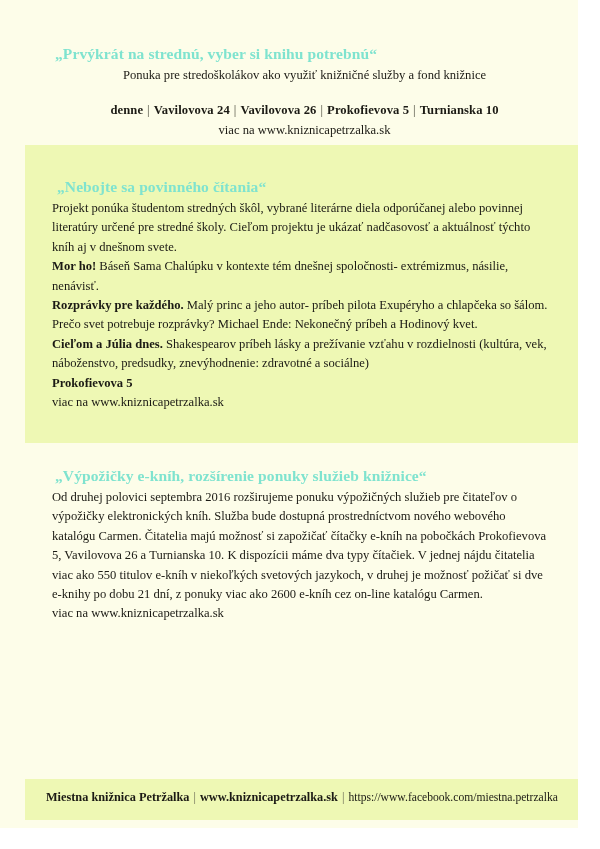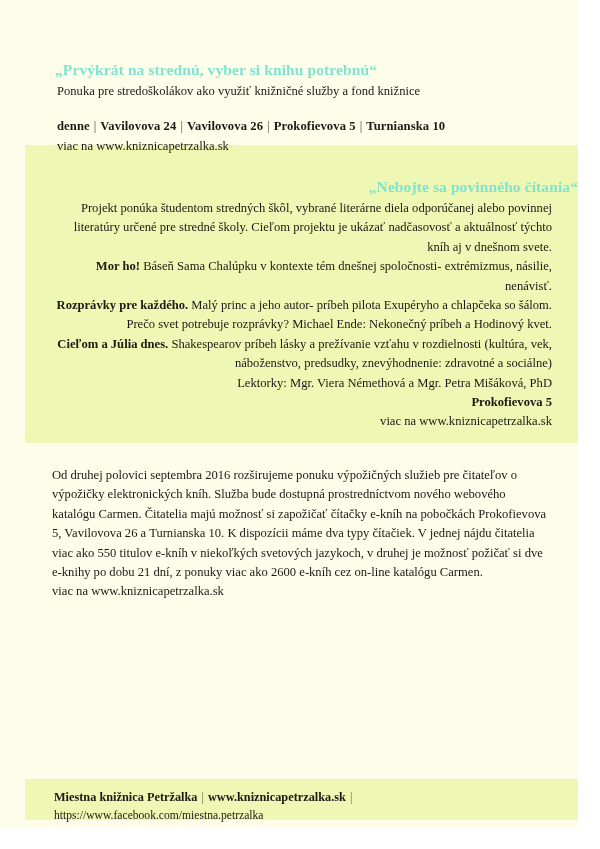--- a/index.html
+++ b/index.html
@@ -29,60 +29,60 @@
   }
   .band-section2 { top: 145px; height: 298px; }
   .band-footer   { top: 779px; height: 41px; }
 
   .section {
     position: absolute;
     left: 0;
     right: 0;
   }
   .sec1 { top: 44px; }
-  .sec2 { top: 161px; text-align: right; }
+  .sec2 { top: 177px; }
   .sec3 { top: 466px; }
 
   .heading {
     color: #7fe3cf;
     font-size: 15.5px;
     font-weight: bold;
     line-height: 1.35;
-    margin: 16px 0 1px 0;
+    margin: 0 0 1px 0;
     padding-left: 55px;
     letter-spacing: .1px;
   }
   .sec2 .heading { padding-left: 57px; }
   .sec3 .heading { padding-left: 55px; }
 
   .body-block {
     padding-left: 52px;
     padding-right: 26px;
     font-size: 12.6px;
     line-height: 19.4px;
     color: #1b1a14;
   }
-  .sec1 .body-block { padding-left: 57px; }
+  .sec1 .body-block { padding-left: 57px; text-align: center; }
 
   .line { white-space: normal; }
   b, .b { font-weight: bold; }
 
   .addr-line { font-weight: bold; letter-spacing: .1px; margin-top: 16px; }
   .sep {
     display: inline-block;
     padding: 0 4px;
     font-weight: normal;
     color: #4a4a3c;
   }
   .more { }
 
   .footer {
     position: absolute;
     top: 788px;
-    left: 8px;
+    left: 0;
     right: 0;
     padding-left: 46px;
     padding-right: 20px;
     font-size: 12.3px;
     line-height: 18px;
     color: #1b1a14;
   }
   .footer .fb {
     font-weight: normal;
     font-size: 11.6px;
@@ -116,27 +116,27 @@
       <div class="line">
         <b>Mor ho!</b><span> Báseň Sama Chalúpku v kontexte tém dnešnej spoločnosti- extrémizmus, násilie, nenávisť.</span>
       </div>
       <div class="line">
         <b>Rozprávky pre každého.</b><span> Malý princ a jeho autor- príbeh pilota Exupéryho a chlapčeka so šálom. Prečo svet potrebuje rozprávky? Michael Ende: Nekonečný príbeh a Hodinový kvet.</span>
       </div>
       <div class="line">
         <b>Cieľom a Júlia dnes.</b><span> Shakespearov príbeh lásky a prežívanie vzťahu v rozdielnosti (kultúra, vek, náboženstvo, predsudky, znevýhodnenie: zdravotné a sociálne)</span>
       </div>
 
-      <div class="line">Lektorky: Mgr. Viera Némethová a Mgr. Petra Mišáková, PhD</div>
       <div class="line b">Prokofievova 5</div>
       <div class="line more">viac na www.kniznicapetrzalka.sk</div>
     </div>
   </div>
 
   <div class="section sec3">
+    <div class="heading">„Výpožičky e-kníh, rozšírenie ponuky služieb knižnice“</div>
     <div class="body-block">
       <div class="line">Od druhej polovici septembra 2016 rozširujeme ponuku výpožičných služieb pre čitateľov o výpožičky elektronických kníh. Služba bude dostupná prostredníctvom nového webového katalógu Carmen. Čitatelia majú možnosť si zapožičať čítačky e-kníh na pobočkách Prokofievova 5, Vavilovova 26 a Turnianska 10. K dispozícii máme dva typy čítačiek. V jednej nájdu čitatelia viac ako 550 titulov e-kníh v niekoľkých svetových jazykoch, v druhej je možnosť požičať si dve e-knihy po dobu 21 dní, z ponuky viac ako 2600 e-kníh cez on-line katalógu Carmen.</div>
       <div class="line more">viac na www.kniznicapetrzalka.sk</div>
     </div>
   </div>
 
   <div class="footer">
     <b>Miestna knižnica Petržalka</b><span class="sep">|</span><b>www.kniznicapetrzalka.sk</b><span class="sep">|</span><span class="fb">https://www.facebook.com/miestna.petrzalka</span>
   </div>
 

